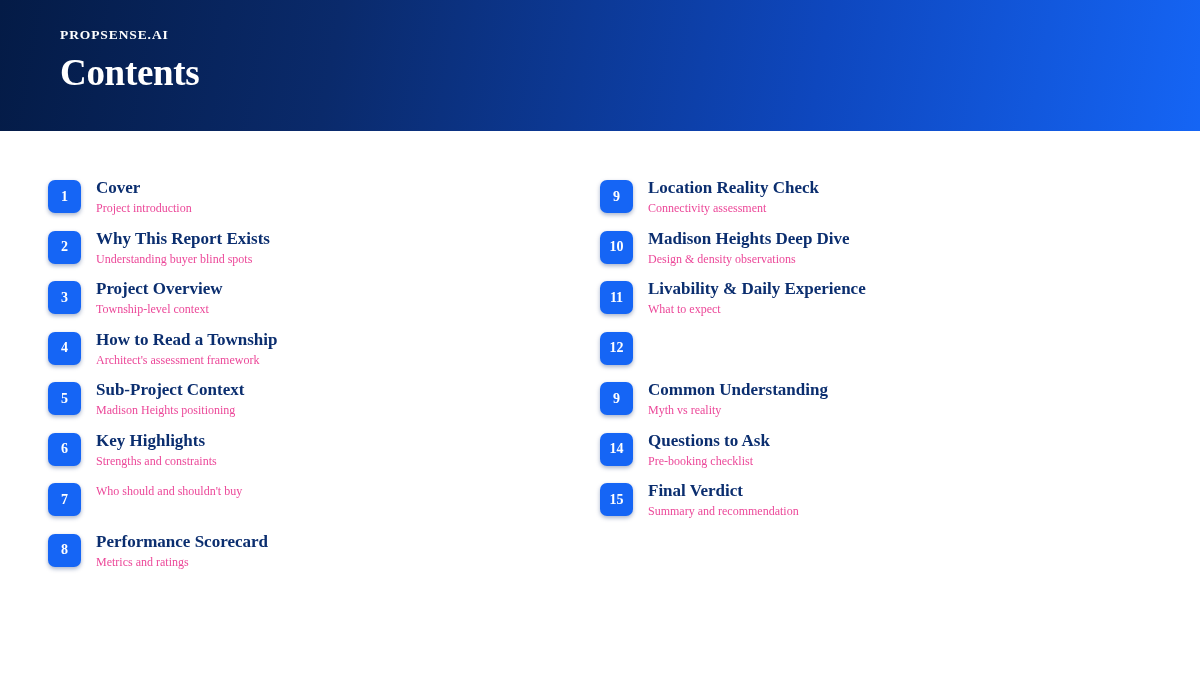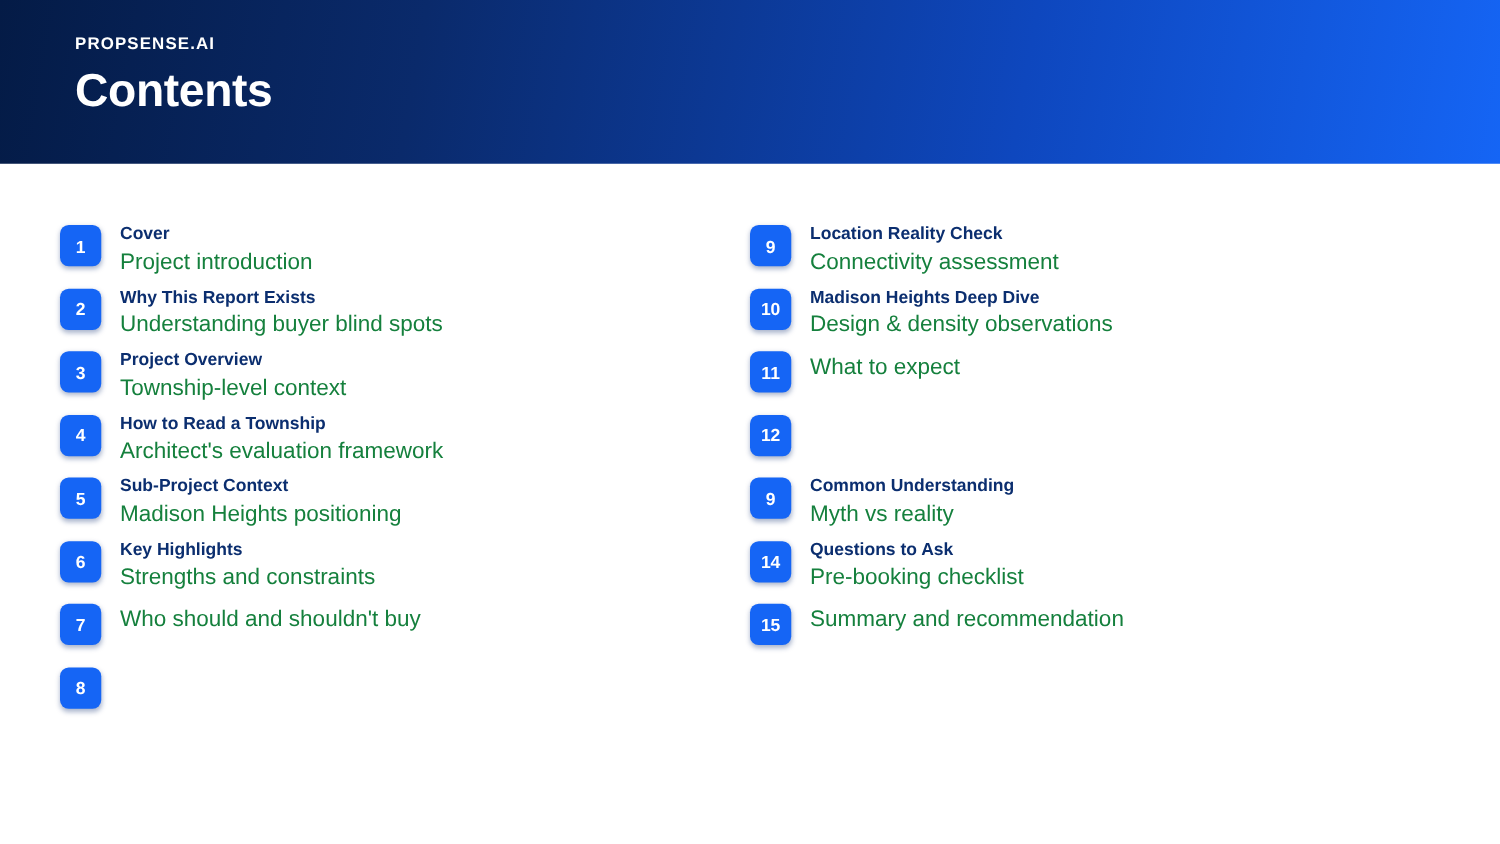--- a/index.html
+++ b/index.html
@@ -11,20 +11,21 @@
     height: 675px;
     background: #ffffff;
     font-family: "Liberation Sans", sans-serif;
     overflow: hidden;
   }
   .slide {
     position: relative;
     width: 1200px;
     height: 675px;
     background: #ffffff;
+    font-family: Liberation Serif, serif;
   }
   
   .header {
     position: absolute;
     top: 0;
     left: 0;
     width: 1200px;
     height: 131px;
     background: linear-gradient(100deg, #041B46 0%, #0A2A6B 28%, #0E47BE 68%, #1565F5 100%);
     box-sizing: border-box;
@@ -87,29 +88,29 @@
     justify-content: center;
     box-shadow: 0 2px 4px rgba(10, 40, 110, 0.35);
     margin-top: 2px;
   }
   .item-text {
     padding-left: 15px;
     padding-top: 0px;
   }
   .item-title {
     color: #0B2E6F;
-    font-size: 14px;
+    font-size: 17px;
     font-weight: bold;
     line-height: 1.2;
     margin: 0;
     white-space: nowrap;
   }
   .item-sub {
-    color: #15803d;
-    font-size: 18px;
+    color: #ec4899;
+    font-size: 12px;
     line-height: 1.25;
     margin: 3px 0 0 0;
     white-space: nowrap;
   }
 </style>
 </head>
 <body>
 
 <div class="slide">
 
@@ -143,21 +144,21 @@
         <div class="item-text">
           <div class="item-title">Project Overview</div>
           <div class="item-sub">Township-level context</div>
         </div>
       </div>
 
       <div class="toc-item">
         <div class="num-badge">4</div>
         <div class="item-text">
           <div class="item-title">How to Read a Township</div>
-          <div class="item-sub">Architect's evaluation framework</div>
+          <div class="item-sub">Architect's assessment framework</div>
         </div>
       </div>
 
       <div class="toc-item">
         <div class="num-badge">5</div>
         <div class="item-text">
           <div class="item-title">Sub-Project Context</div>
           <div class="item-sub">Madison Heights positioning</div>
         </div>
       </div>
@@ -172,20 +173,24 @@
 
       <div class="toc-item">
         <div class="num-badge">7</div>
         <div class="item-text">
           <div class="item-sub">Who should and shouldn't buy</div>
         </div>
       </div>
 
       <div class="toc-item">
         <div class="num-badge">8</div>
+        <div class="item-text">
+          <div class="item-title">Performance Scorecard</div>
+          <div class="item-sub">Metrics and ratings</div>
+        </div>
       </div>
 
     </div>
 
     <div class="col col-right">
 
       <div class="toc-item">
         <div class="num-badge">9</div>
         <div class="item-text">
           <div class="item-title">Location Reality Check</div>
@@ -197,20 +202,21 @@
         <div class="num-badge">10</div>
         <div class="item-text">
           <div class="item-title">Madison Heights Deep Dive</div>
           <div class="item-sub">Design &amp; density observations</div>
         </div>
       </div>
 
       <div class="toc-item">
         <div class="num-badge">11</div>
         <div class="item-text">
+          <div class="item-title">Livability &amp; Daily Experience</div>
           <div class="item-sub">What to expect</div>
         </div>
       </div>
 
       <div class="toc-item">
         <div class="num-badge">12</div>
       </div>
 
       <div class="toc-item">
         <div class="num-badge">9</div>
@@ -224,20 +230,21 @@
         <div class="num-badge">14</div>
         <div class="item-text">
           <div class="item-title">Questions to Ask</div>
           <div class="item-sub">Pre-booking checklist</div>
         </div>
       </div>
 
       <div class="toc-item">
         <div class="num-badge">15</div>
         <div class="item-text">
+          <div class="item-title">Final Verdict</div>
           <div class="item-sub">Summary and recommendation</div>
         </div>
       </div>
 
     </div>
 
   </div>
 </div>
 
 </body></html>

